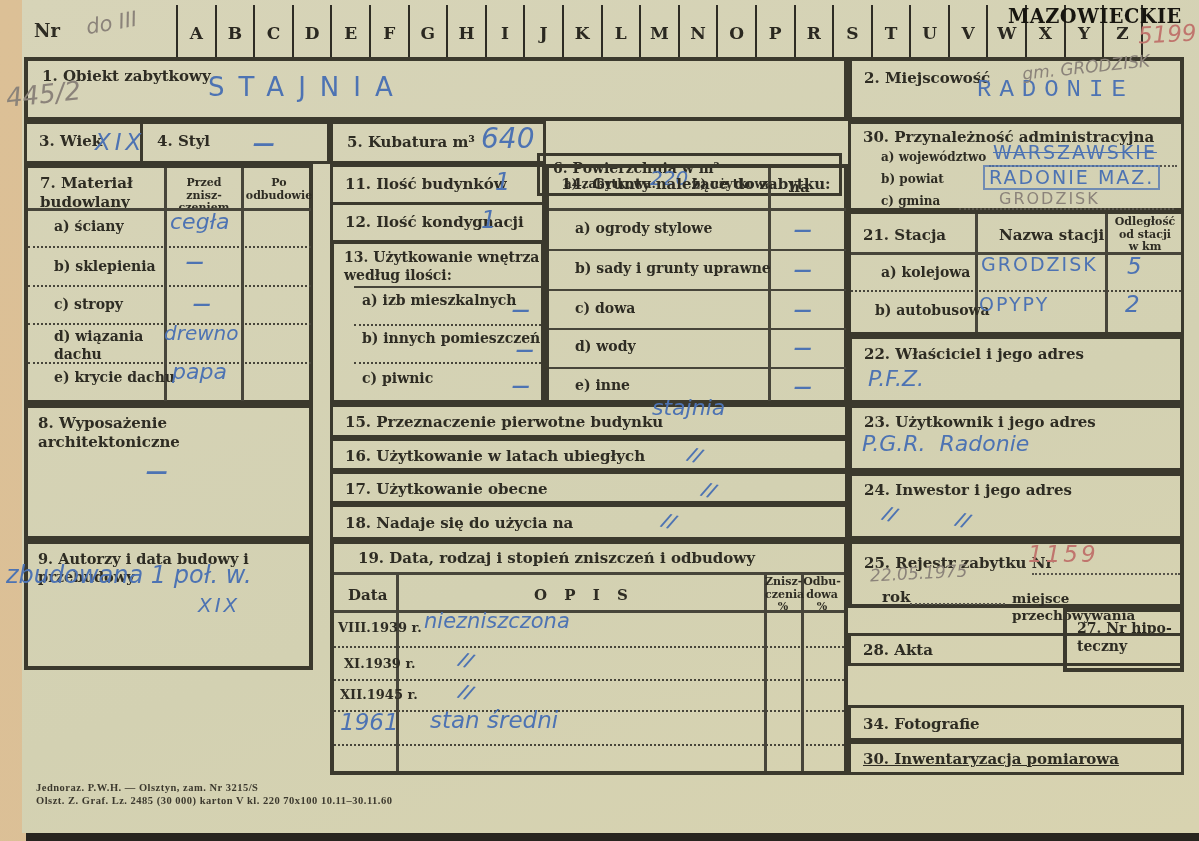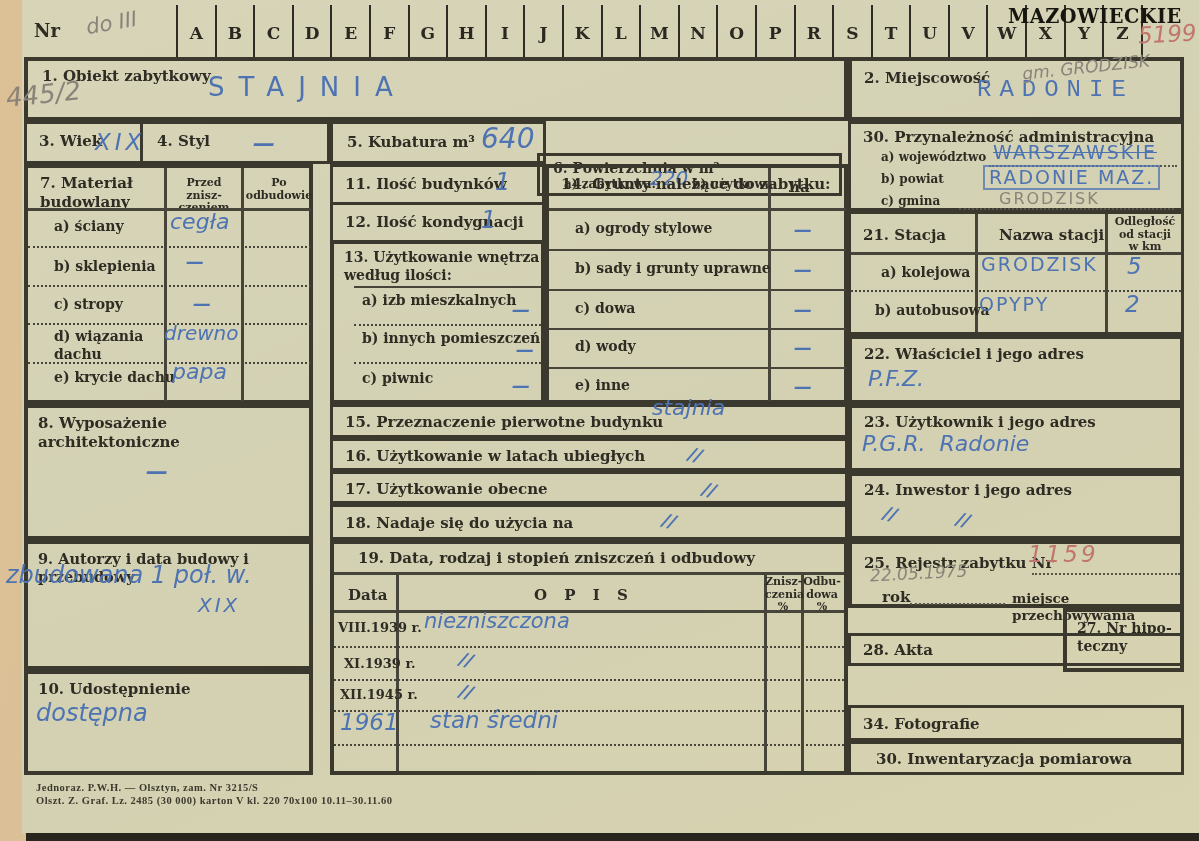--- a/index.html
+++ b/index.html
@@ -241,24 +241,20 @@
     <div class="b hw" style="left:32px;top:28px;font-size:18px;"><span class="ditto">//</span></div>
     <div class="b hw" style="left:105px;top:34px;font-size:18px;"><span class="ditto">//</span></div>
   </div>
 
   <div class="box" style="left:24px;top:540px;width:289px;height:130px;border-width:4px;">
     <div class="b lbl" style="left:10px;top:6px;font-size:14.5px;">9. Autorzy i data budowy i przebudowy</div>
   </div>
   <div class="b hw" style="left:6px;top:562px;font-size:24px;z-index:4;">zbudowana 1 poł. w.</div>
   <div class="b hw" style="left:198px;top:594px;font-size:20px;letter-spacing:3px;z-index:4;">XIX</div>
 
-  <div class="box" style="left:24px;top:670px;width:289px;height:105px;border-width:4px;">
-    <div class="b lbl" style="left:10px;top:6px;">10. Udostępnienie</div>
-    <div class="b hw" style="left:8px;top:26px;font-size:24px;">dostępna</div>
-  </div>
 
   <div class="box" style="left:330px;top:540px;width:518px;height:235px;border-width:4px;">
     <div class="b lbl" style="left:24px;top:5px;">19. Data, rodzaj i stopień zniszczeń i odbudowy</div>
     <div class="thin" style="left:0;top:28px;width:510px;height:3px;"></div>
     <div class="thin" style="left:62px;top:28px;width:3px;height:199px;"></div>
     <div class="thin" style="left:430px;top:28px;width:3px;height:199px;"></div>
     <div class="thin" style="left:467px;top:28px;width:3px;height:199px;"></div>
     <div class="b lbl" style="left:14px;top:42px;">Data</div>
     <div class="b lbl" style="left:200px;top:42px;letter-spacing:6px;">O  P  I  S</div>
     <div class="b lbl xs" style="left:431px;top:32px;width:36px;text-align:center;">Znisz-
@@ -297,20 +293,20 @@
 teczny</div>
   </div>
 
   <div class="box" style="left:848px;top:633px;width:336px;height:33px;">
     <div class="b lbl" style="left:12px;top:5px;">28. Akta</div>
   </div>
   <div class="box" style="left:848px;top:705px;width:336px;height:36px;">
     <div class="b lbl" style="left:12px;top:7px;">34. Fotografie</div>
   </div>
   <div class="box" style="left:848px;top:741px;width:336px;height:34px;">
-    <div class="b lbl" style="left:25px;top:6px;">30. Inwentaryzacja pomiarowa</div>
+    <div class="b lbl" style="left:12px;top:6px;text-decoration:underline;">30. Inwentaryzacja pomiarowa</div>
   </div>
 
   <div class="b footerline" style="left:36px;top:782px;">Jednoraz. P.W.H. — Olsztyn, zam. Nr 3215/S</div>
   <div class="b footerline" style="left:36px;top:795px;">Olszt. Z. Graf. Lz. 2485 (30 000) karton V kl. 220 70x100 10.11–30.11.60</div>
 
   <div class="b" style="left:26px;top:833px;width:1173px;height:8px;background:#28251f;"></div>
 </div>
 
 </body></html>

